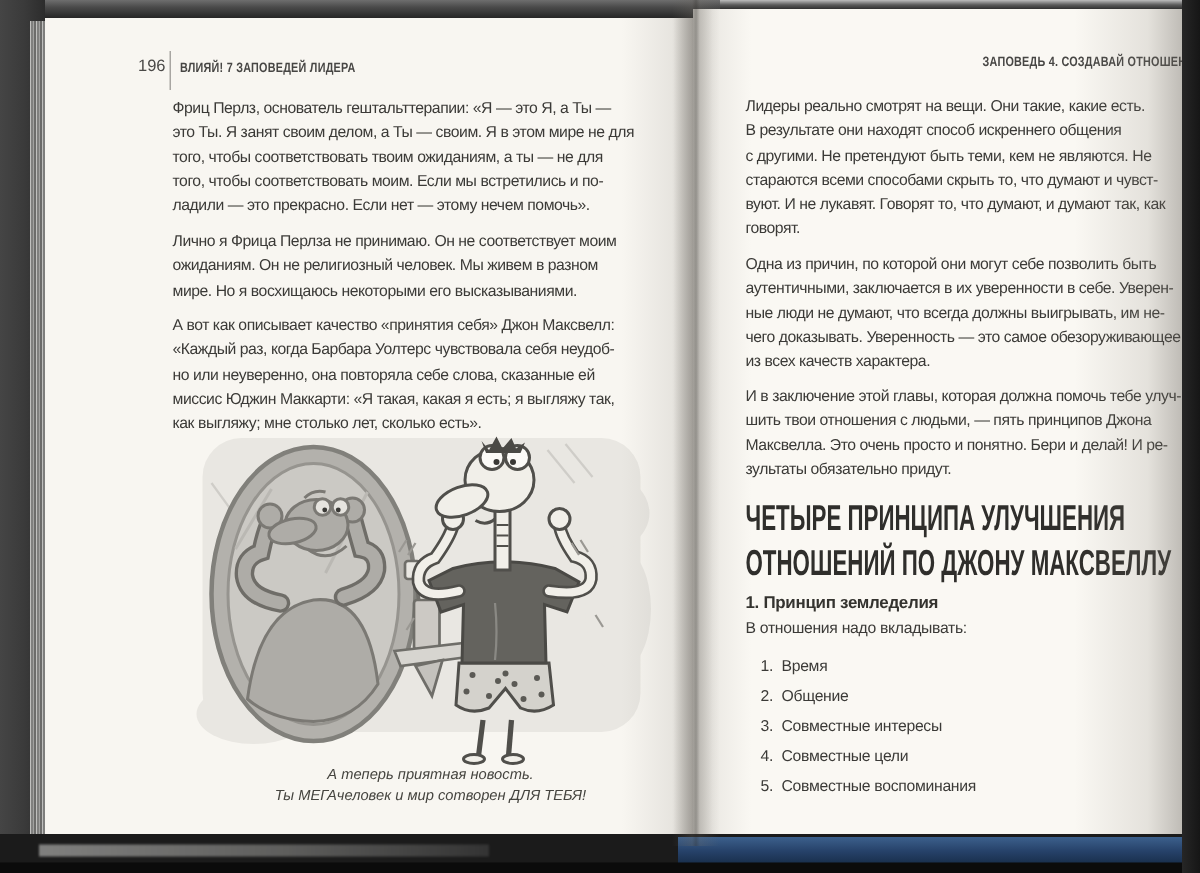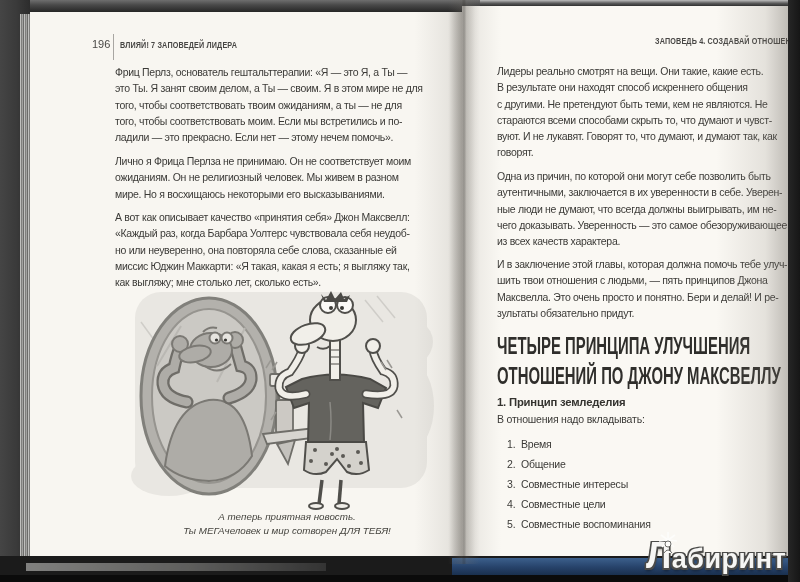--- a/index.html
+++ b/index.html
@@ -232,32 +232,14 @@
 
   <div class="gutter"></div>
   <div class="right-margin"></div>
 
   <div class="bottom-band">
     <div class="desk-blue"></div>
     <div class="stack-streak"></div>
     <div class="bottom-black"></div>
   </div>
 
-  <div class="watermark">
-    <svg class="sparkle" width="26" height="24" viewBox="0 0 26 24">
-      <g stroke="#fdfdfb" stroke-width="1.6" fill="none">
-        <line x1="13" y1="9" x2="13" y2="1"></line>
-          <line x1="13" y1="9" x2="6" y2="4"></line>
-        <line x1="13" y1="9" x2="20" y2="4"></line>
-          <line x1="13" y1="9" x2="4" y2="10"></line>
-        <line x1="13" y1="9" x2="22" y2="10"></line>
-          <line x1="13" y1="9" x2="7" y2="16"></line>
-        <line x1="13" y1="9" x2="19" y2="16"></line>
-      </g>
-      <g stroke="#4b4b49" stroke-width="0.8" fill="#fdfdfb">
-        <circle cx="13" cy="13" r="3"></circle>
-        <path d="M9,22 Q13,16 17,22"></path>
-      </g>
-    </svg>
-    <div class="watermark-text">Лабиринт</div>
-  </div>
 
 </div>
 
 </body></html>

